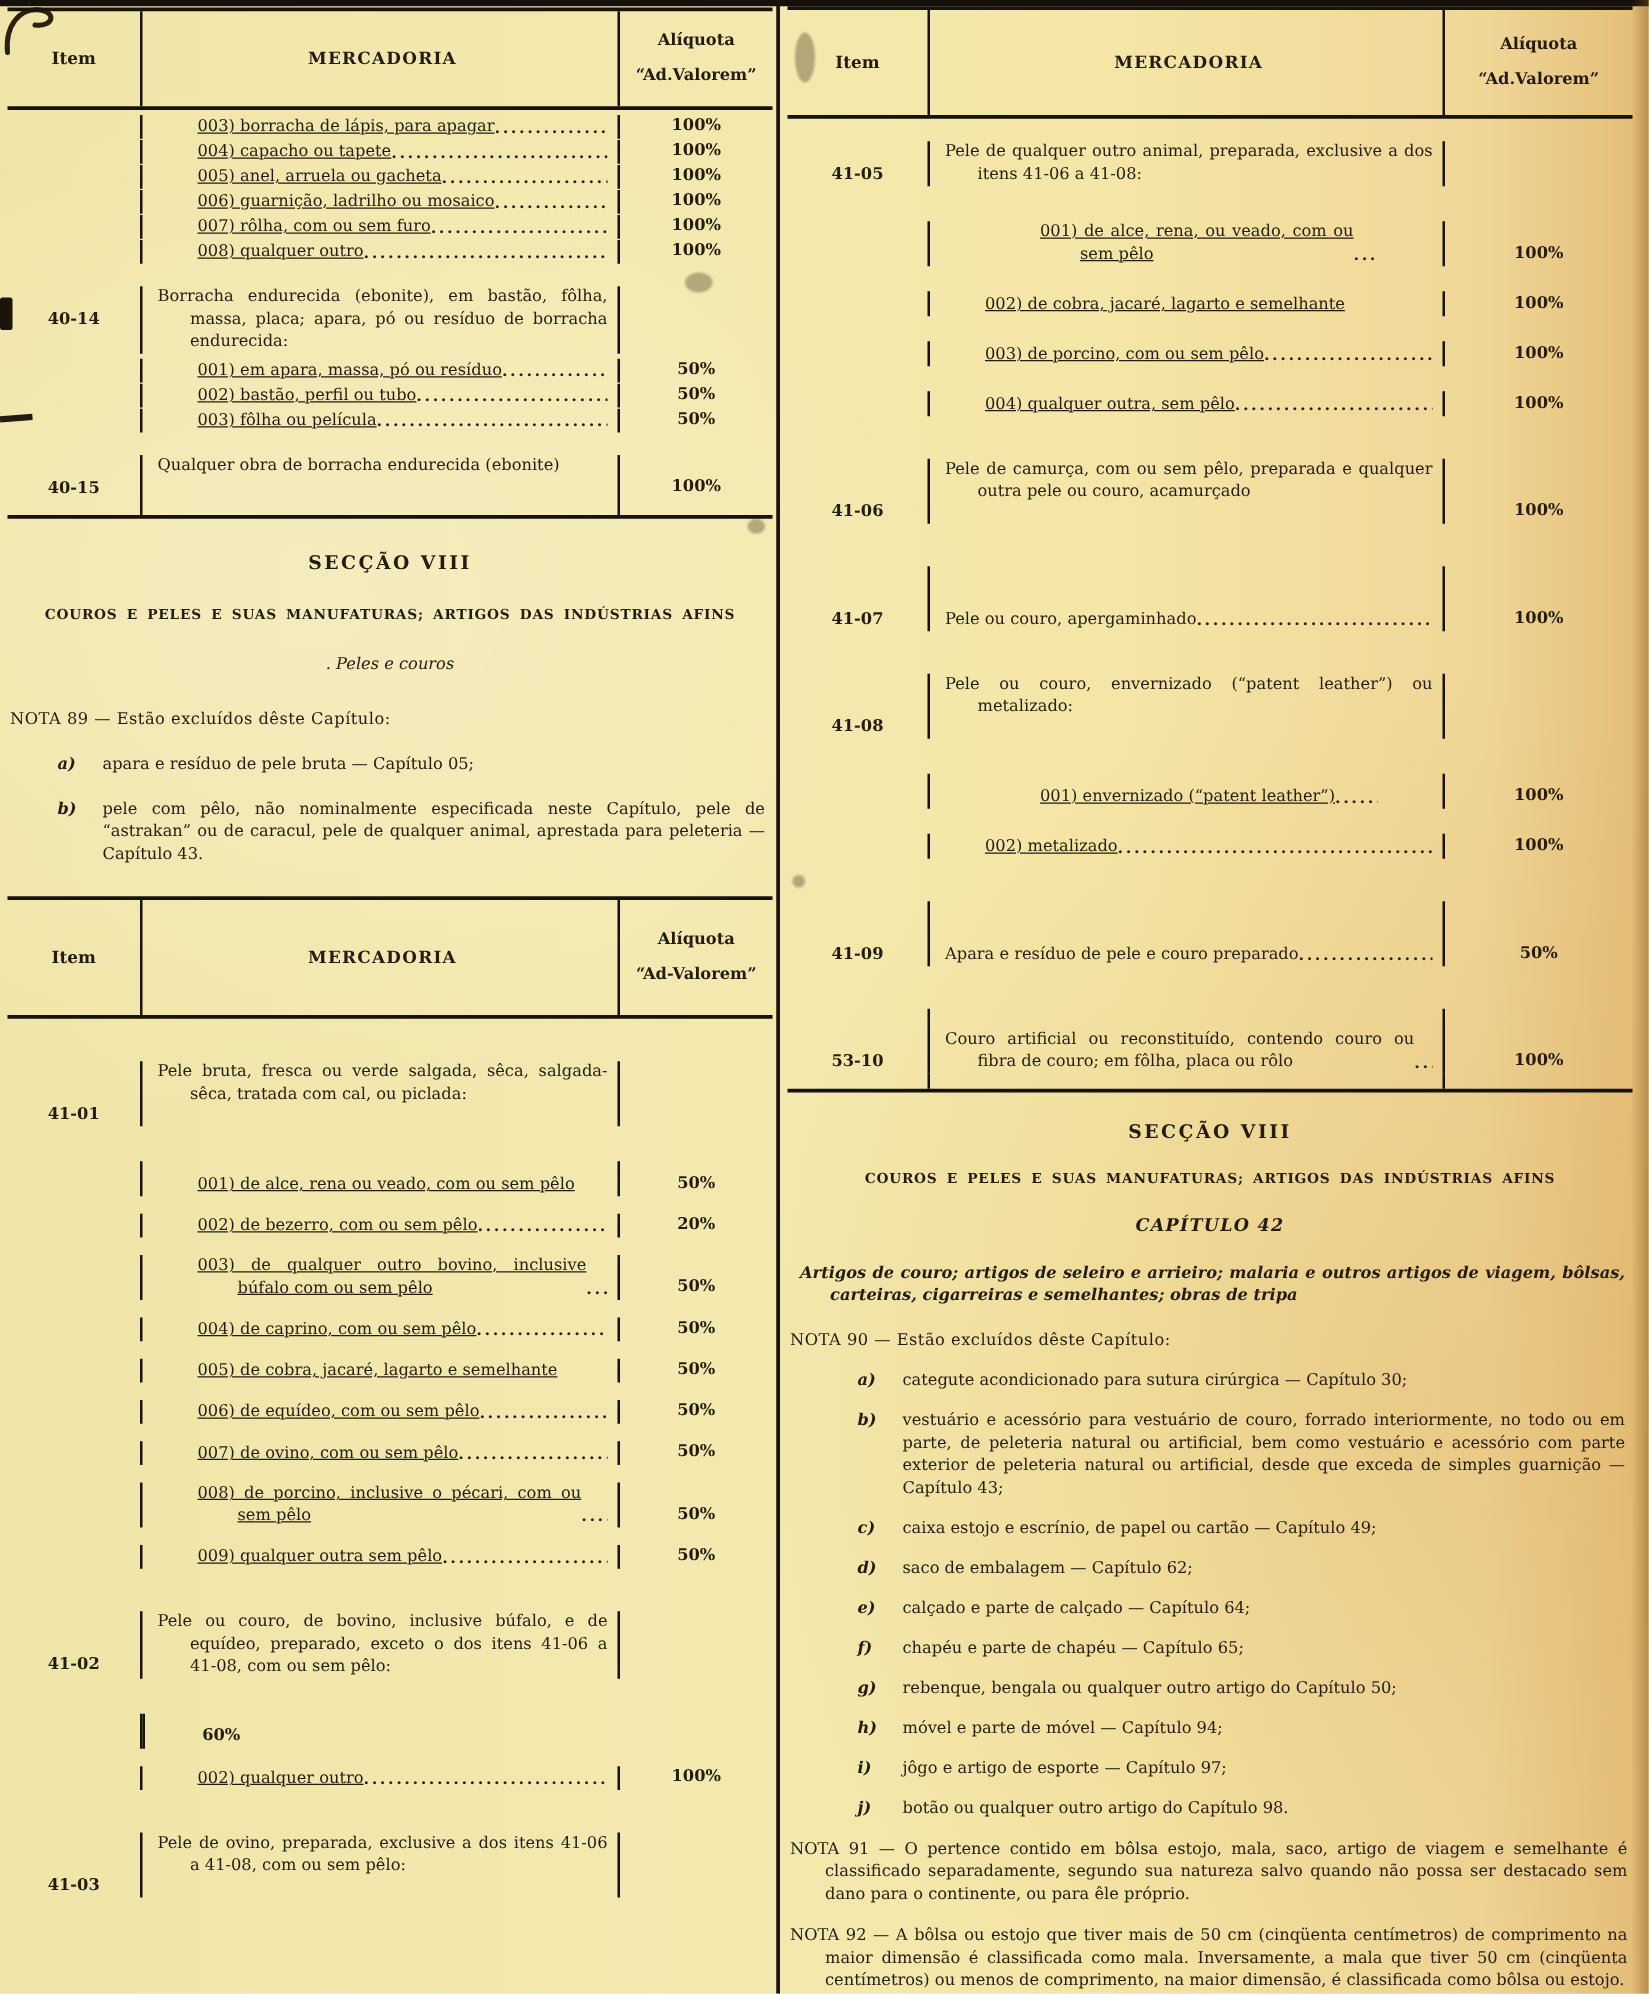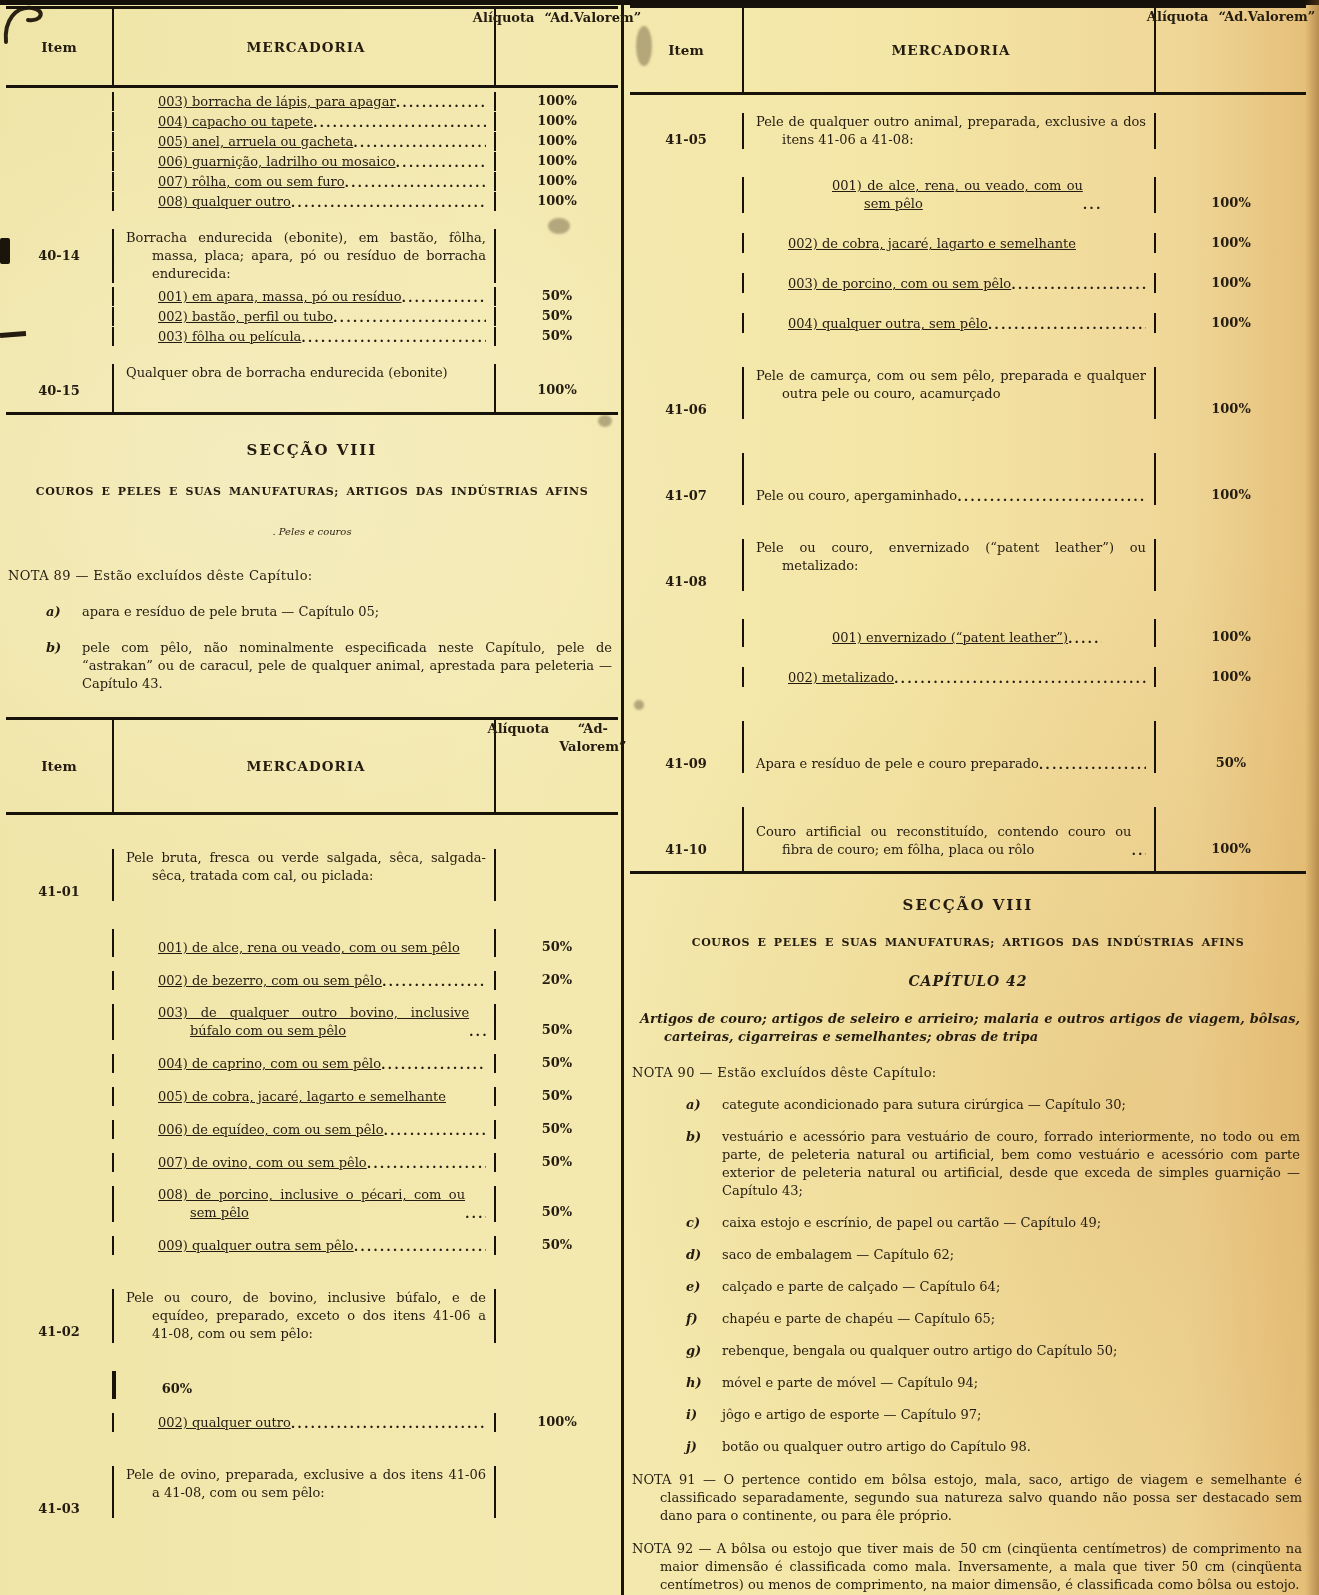--- a/index.html
+++ b/index.html
@@ -37,21 +37,21 @@
   .thead .ci,.tbody .ci{border-right:2px solid var(--rule);}
   .thead .cr,.tbody .cr{border-left:2px solid var(--rule);}
   .ci{flex:0 0 106px;width:106px;text-align:center;font-weight:bold;}
   .cm{flex:1 1 auto;min-width:0;padding:0 8px 0 12px;}
   .cr{flex:0 0 122px;width:122px;text-align:center;font-weight:bold;}
   .col-right .ci{flex-basis:112px;width:112px;}
   .col-right .cr{flex-basis:150px;width:150px;}
   .thead{height:76px;}
   .thead .ci{display:flex;align-items:center;justify-content:center;font-size:13.5px;}
   .thead .cm{display:flex;align-items:center;justify-content:center;font-weight:bold;letter-spacing:1px;font-size:13.5px;}
-  .thead .cr{display:flex;flex-direction:row;align-items:flex-start;justify-content:center;gap:10px;font-size:13px;}
+  .thead .cr{display:flex;flex-direction:column;align-items:center;justify-content:center;gap:10px;font-size:13px;}
   .row{display:flex;align-items:stretch;}
   .desc-row .cm{text-align:justify;}
   .desc-row .cm .dtext{display:block;padding-left:26px;text-indent:-26px;}
   .desc-row .cm.withdots{display:flex;align-items:flex-end;}
   .desc-row .cm.withdots .dtext{flex:0 1 auto;}
   .cm.subcell{display:flex;align-items:flex-end;padding-left:44px;}
   .cm.subcell .stext{flex:0 1 auto;display:block;padding-left:32px;text-indent:-32px;text-align:justify;text-decoration:underline;}
   .leader{flex:1 1 24px;align-self:flex-end;overflow:hidden;white-space:nowrap;height:17px;min-width:12px;}
   .leader::after{content:"........................................................................................";letter-spacing:2px;font-weight:bold;}
   .cr{display:flex;align-items:flex-end;justify-content:center;padding-bottom:1px;font-size:13px;}
@@ -65,21 +65,21 @@
   .tight .sub-row{padding-top:1px;}
   .tight .sub-row.first{padding-top:4px;}
   .sub-row.ts{padding-top:1px;}
   .sub-row.ts.first{padding-top:30px;}
   .spacer-row{height:12px;}
 
   
   .sec-h{margin-top:26px;text-align:center;font-weight:bold;font-size:15px;letter-spacing:2px;}
   .caps{margin-top:24px;text-align:center;font-weight:bold;font-size:11px;letter-spacing:.6px;word-spacing:3px;}
   .cap-h{margin-top:26px;text-align:center;font-weight:bold;font-style:italic;font-size:14px;letter-spacing:1px;}
-  .cap-sub{margin-top:22px;text-align:center;font-style:italic;font-size:10px;}
+  .cap-sub{margin-top:22px;text-align:center;font-style:italic;font-size:13px;}
   .cap-sub2{margin-top:20px;font-style:italic;font-weight:bold;padding:0 6px 0 10px;text-align:justify;}
   .cap-sub2 .inner{display:block;padding-left:24px;text-indent:-24px;}
   .nota-head{margin-top:26px;padding-left:2px;letter-spacing:.4px;}
   .notes{padding-left:40px;padding-right:6px;}
   .note-item{display:flex;margin-top:18px;}
   .note-item .nl{flex:0 0 36px;font-weight:bold;font-style:italic;}
   .note-item .nt{flex:1;text-align:justify;}
   .col-right .notes{padding-left:56px;}
   .col-right .note-item{margin-top:14px;}
   .nota-p{margin-top:15px;padding:0 4px 0 30px;text-indent:-28px;text-align:justify;}
@@ -437,21 +437,21 @@
         </div>
         <div class="row desc-row g-lg">
           <div class="ci">41-09</div>
           <div class="cm withdots">
             <div class="dtext">Apara e resíduo de pele e couro preparado</div>
             <div class="leader"></div>
           </div>
           <div class="cr">50%</div>
         </div>
         <div class="row desc-row g-lg">
-          <div class="ci">41-10</div>
+          <div class="ci">53-10</div>
           <div class="cm withdots">
             <div class="dtext">Couro artificial ou reconstituído, contendo couro ou fibra de couro; em fôlha, placa ou rôlo</div>
             <div class="leader"></div>
           </div>
           <div class="cr">100%</div>
         </div>
         <div class="row spacer-row">
           <div class="ci"></div>
           <div class="cm"></div>
           <div class="cr"></div>

